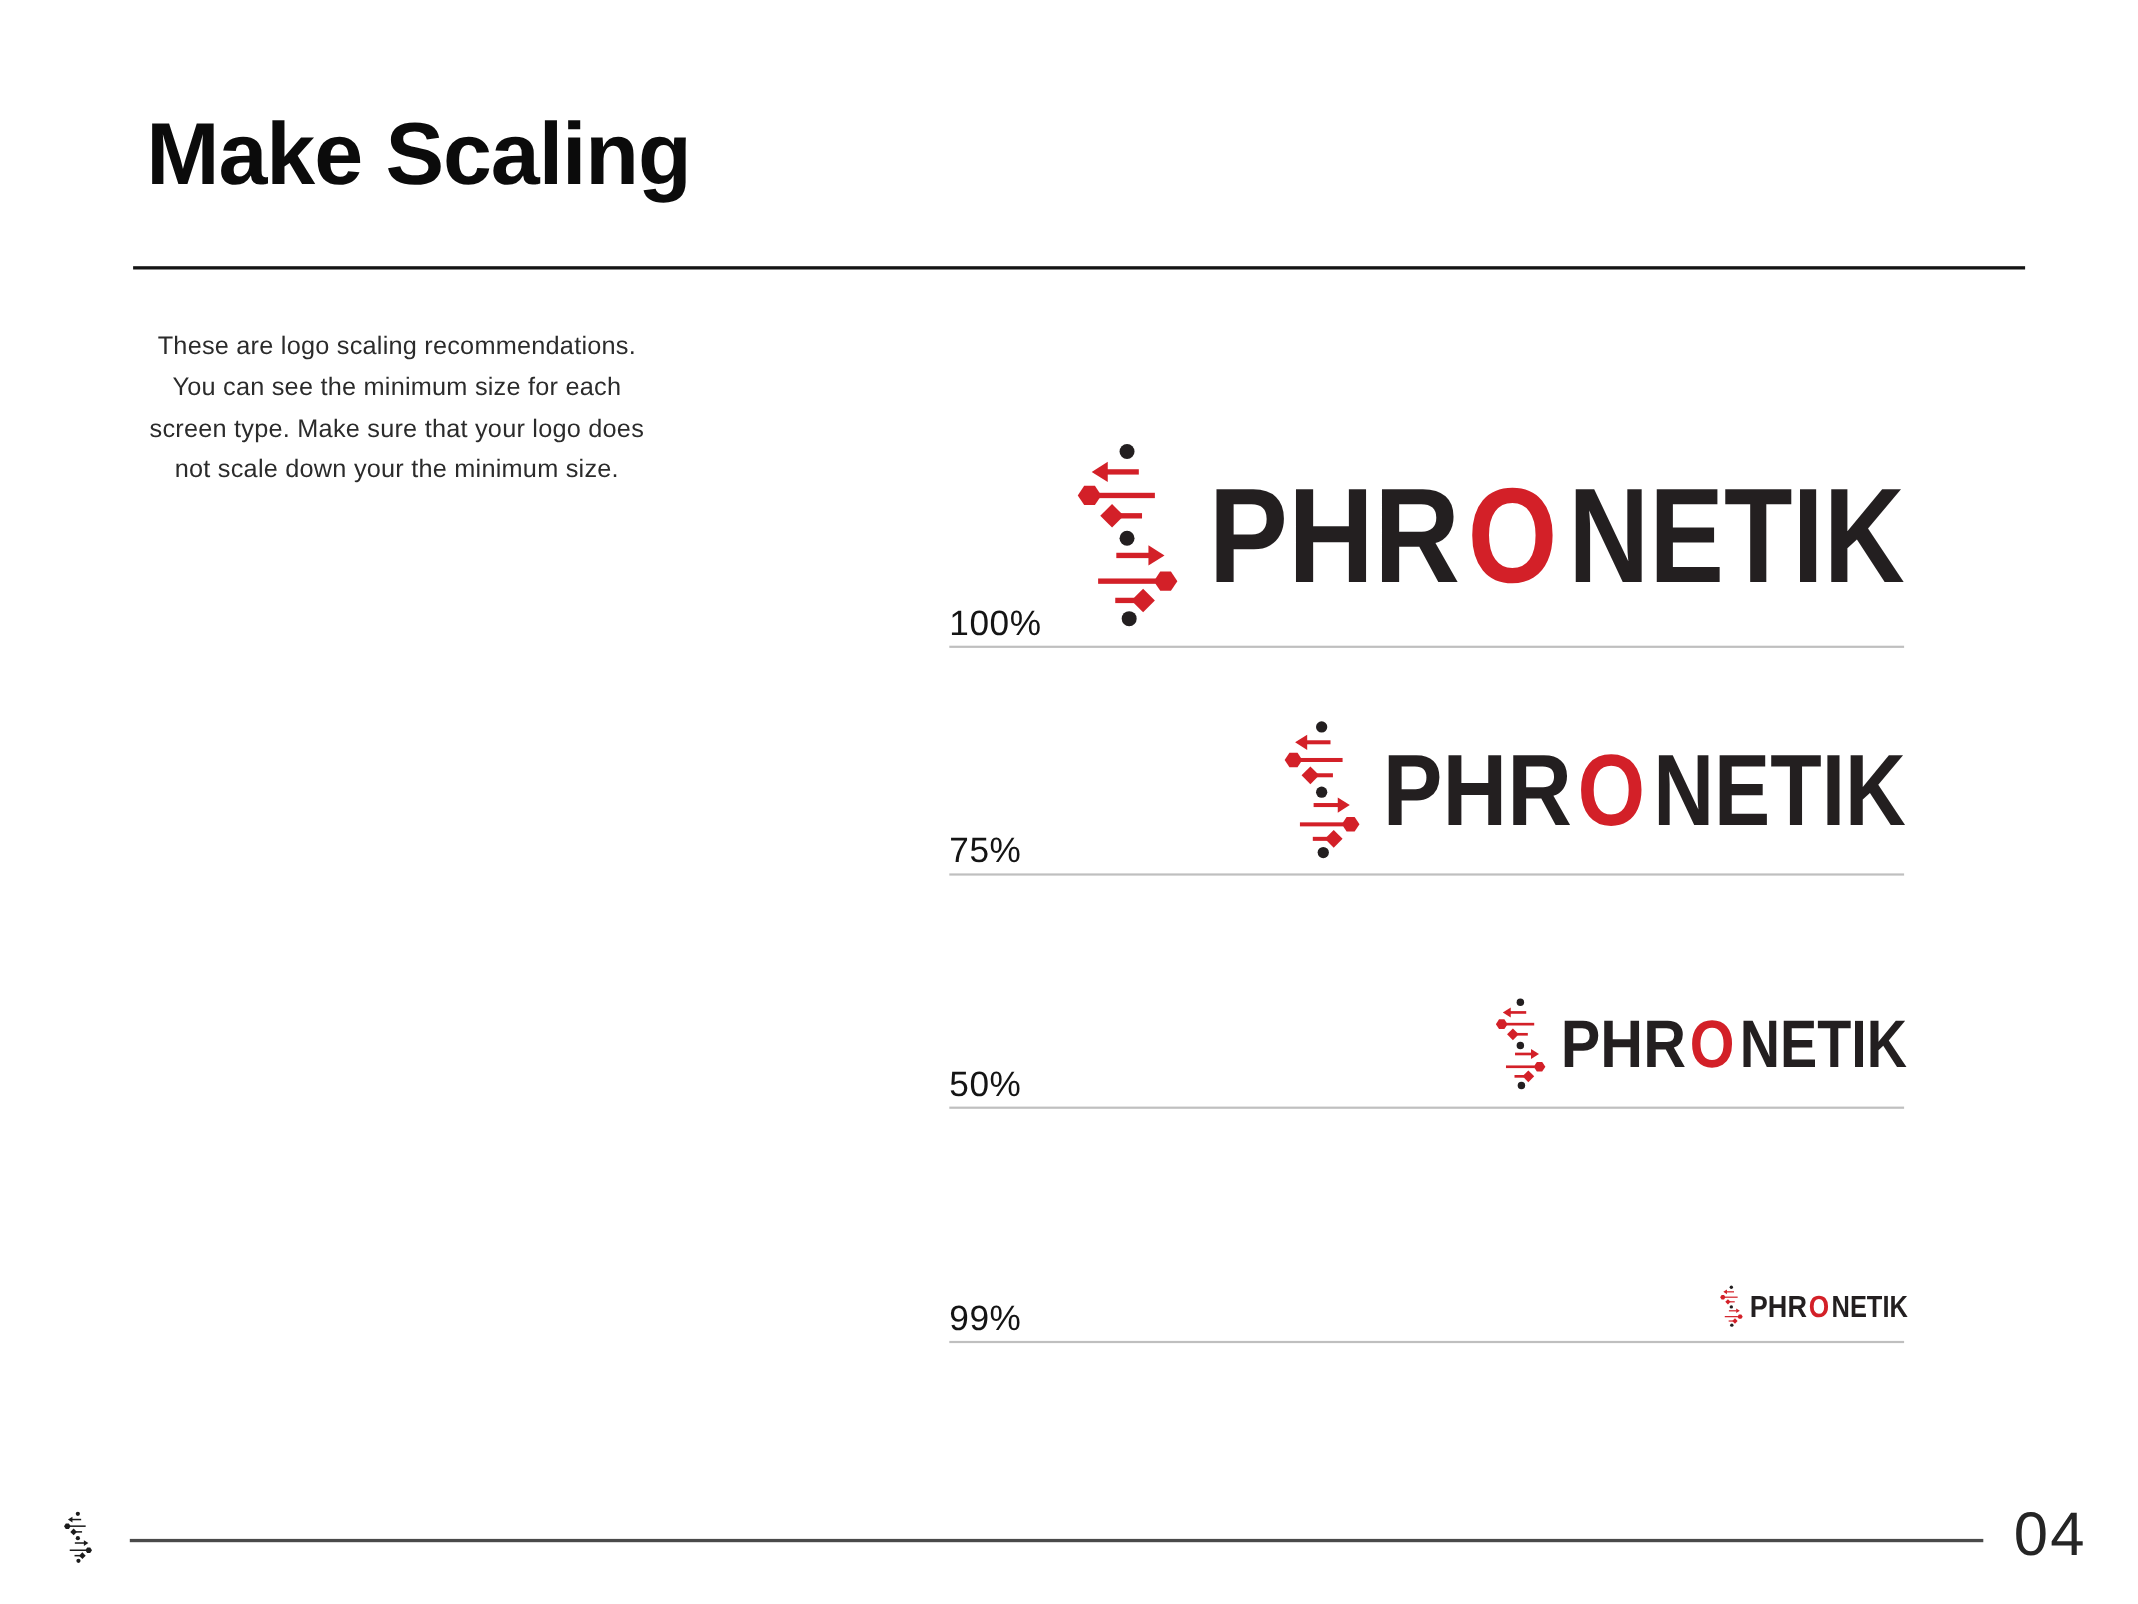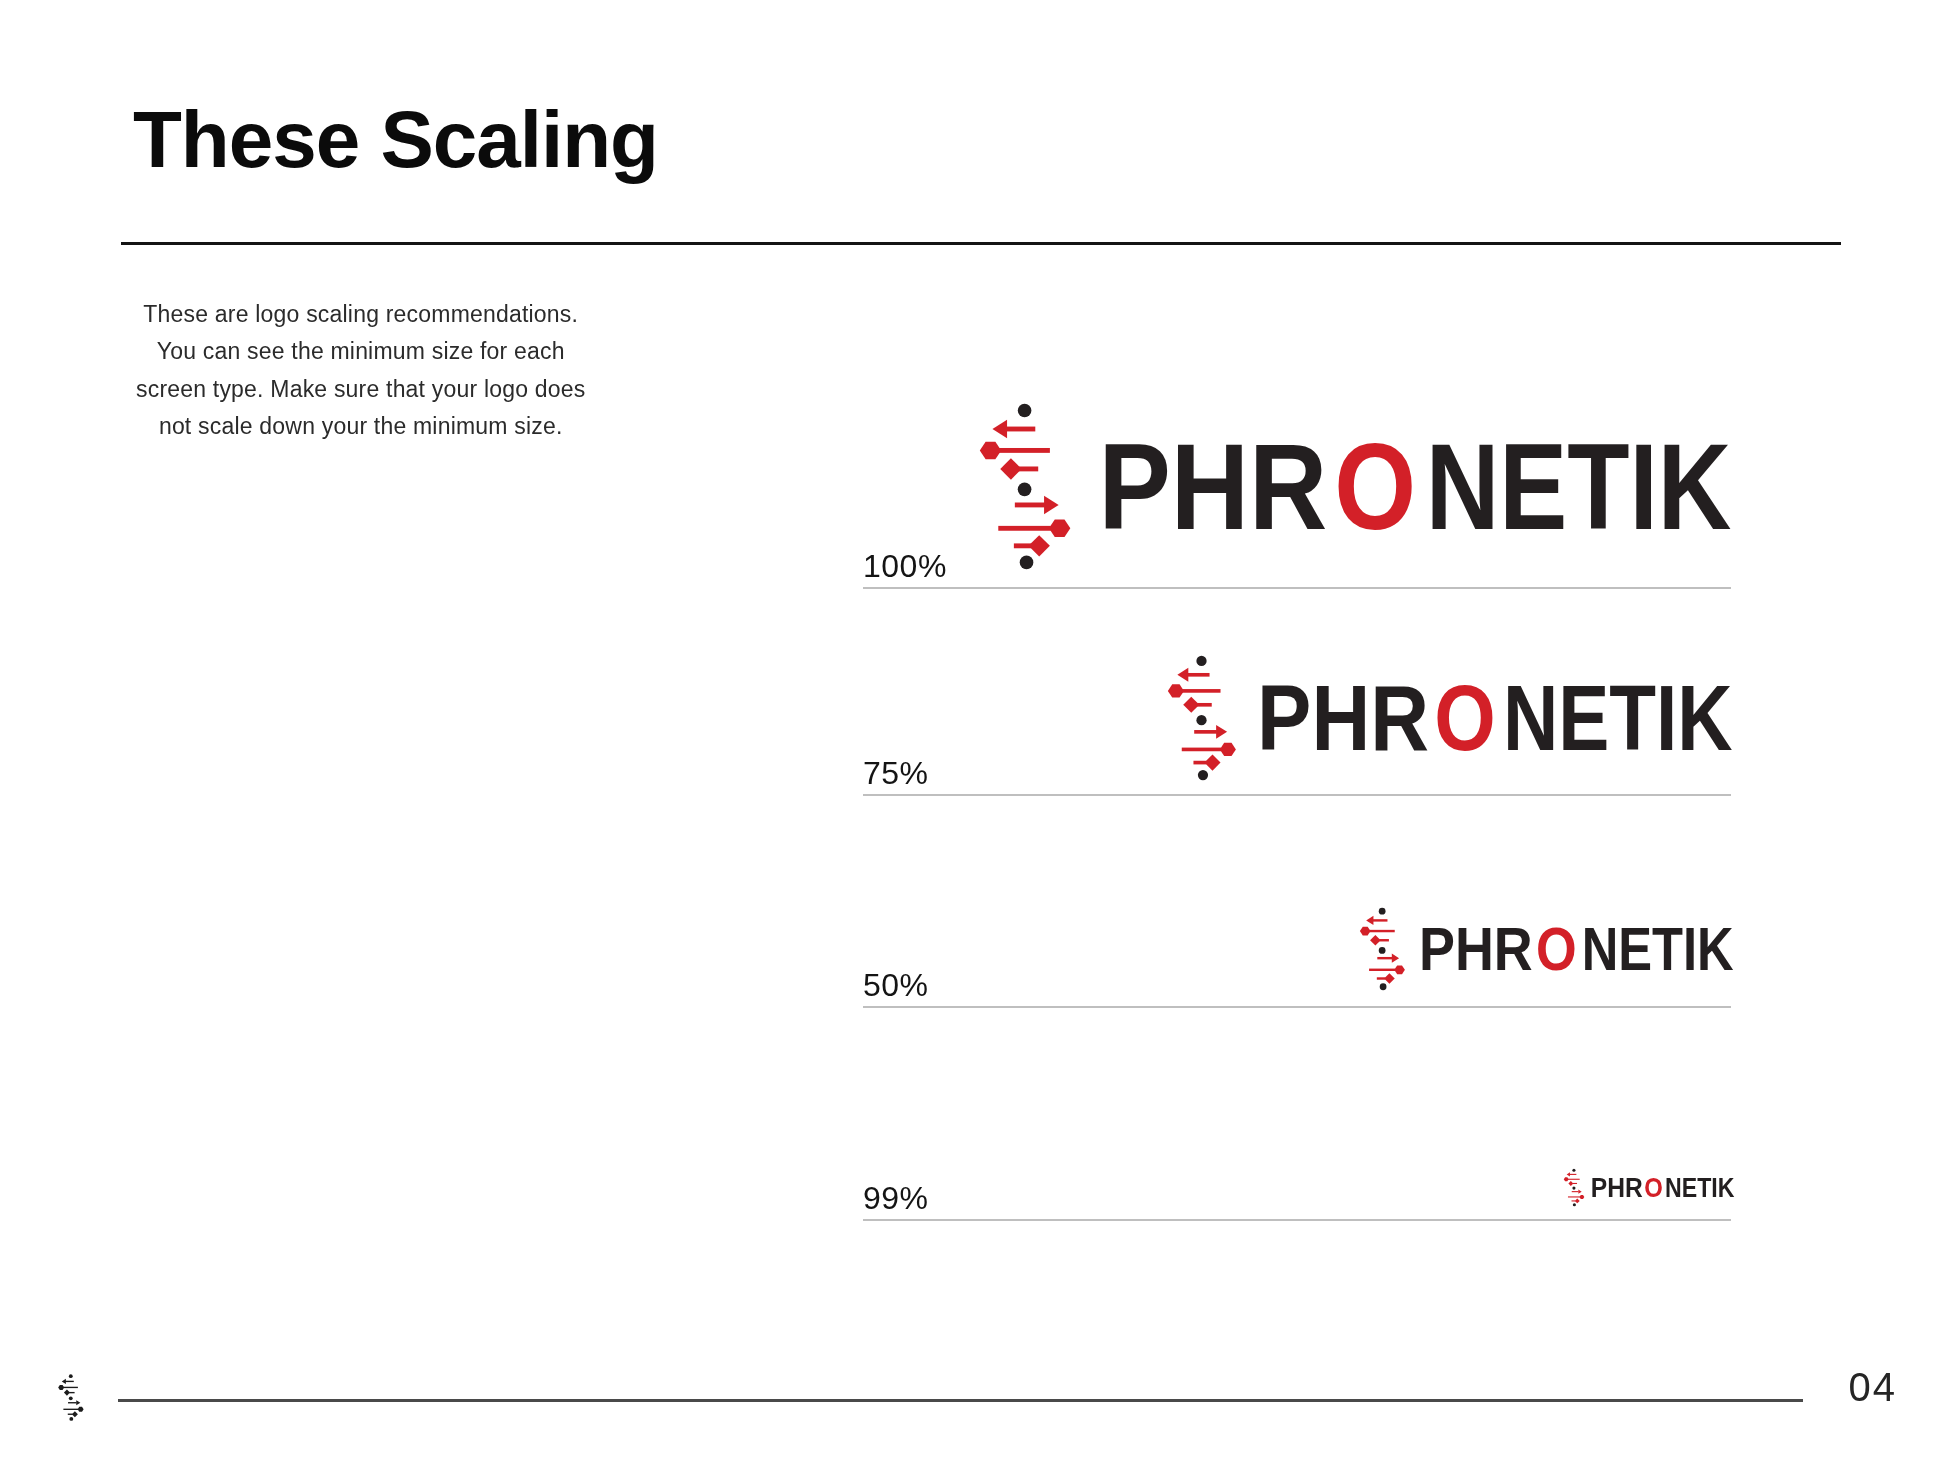--- a/index.html
+++ b/index.html
@@ -89,21 +89,21 @@
   }
   .footer-line{
     position:absolute;
     left:118px; top:1399px;
     width:1685px; height:3px;
     background:#4a4a4a;
   }
   .page-number{
     position:absolute;
     right:47px; top:1367px;
-    font-size:40px;
+    font-size:56px;
     font-weight:300;
     color:#252525;
     letter-spacing:2px;
     line-height:1;
   }
 </style>
 </head>
 <body>
 
 <svg width="0" height="0" style="position:absolute" aria-hidden="true">
@@ -123,21 +123,21 @@
       <polygon class="r" points="79,140 85,131 95,131 101,140 95,149 85,149"></polygon>
       <rect class="r" x="43" y="155.5" width="18" height="5"></rect>
       <polygon class="r" points="58,158 69,147 80,158 69,169"></polygon>
       <circle class="b" cx="56" cy="175" r="7"></circle>
     </g>
   </defs>
 </svg>
 
 <div class="page">
 
-  <h1 class="page-title">These Scaling</h1>
+  <h1 class="page-title">Make Scaling</h1>
   <div class="title-divider"></div>
 
   <div class="intro">
     <div>These are logo scaling recommendations.</div>
     <div>You can see the minimum size for each</div>
     <div>screen type. Make sure that your logo does</div>
     <div>not scale down your the minimum size.</div>
   </div>
 
   <div class="scale-row row-100">

